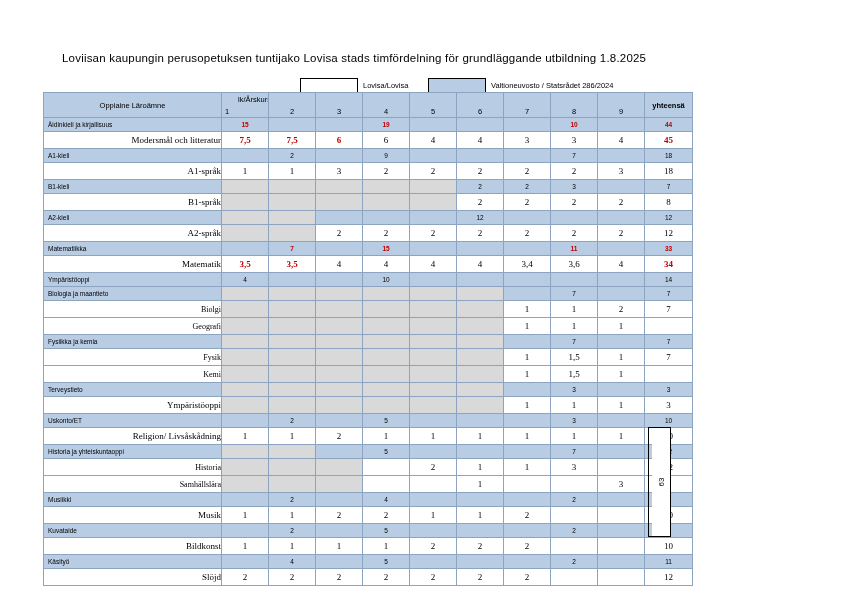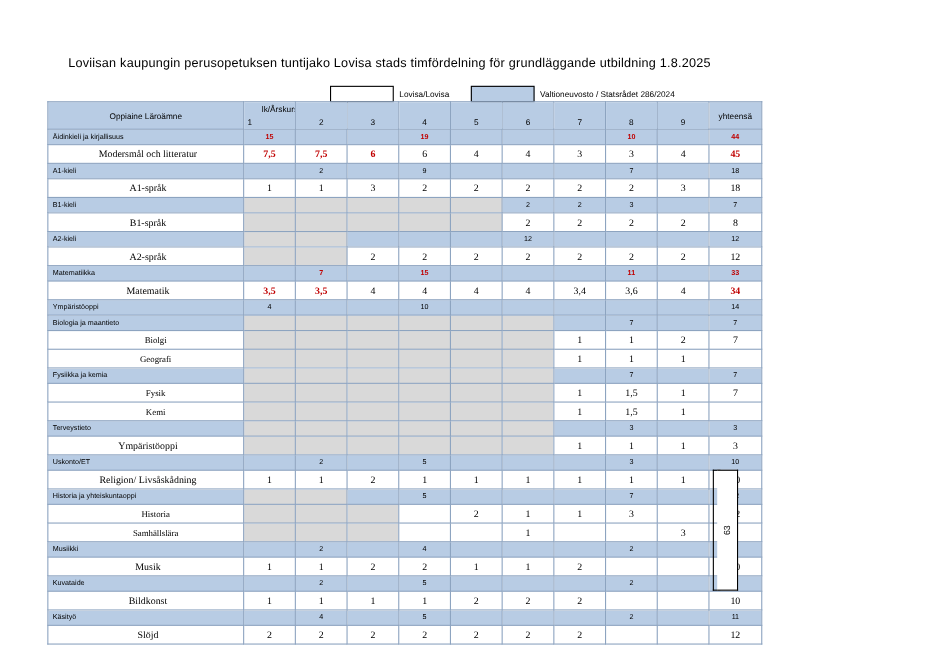--- a/index.html
+++ b/index.html
@@ -110,20 +110,21 @@
     text-align: center;
   }
   td.hdr-grade.center .gnum {
     left: 0; right: 0;
     text-align: center;
   }
   td.hdr-total {
     vertical-align: bottom;
     padding-bottom: 1px;
     font-size: 7.5px;
+    font-weight: bold;
   }
 
   
   tr.fi td {
     background: #b8cce4;
     height: 13px;
     font-size: 6.5px;
   }
   tr.fi td.subj {
     text-align: left;
@@ -147,21 +148,21 @@
   }
 
   
   tr.sv td {
     background: #ffffff;
     height: 16px;
     font-size: 9px;
     font-family: "Liberation Serif", serif;
   }
   tr.sv td.subj {
-    text-align: center;
+    text-align: right;
     padding-left: 4px;
   }
   tr.sv td.subj.indent {
     padding-left: 18px;
     font-size: 8px;
   }
   tr.sv td.num.red {
     color: #c00000;
     font-weight: bold;
   }

